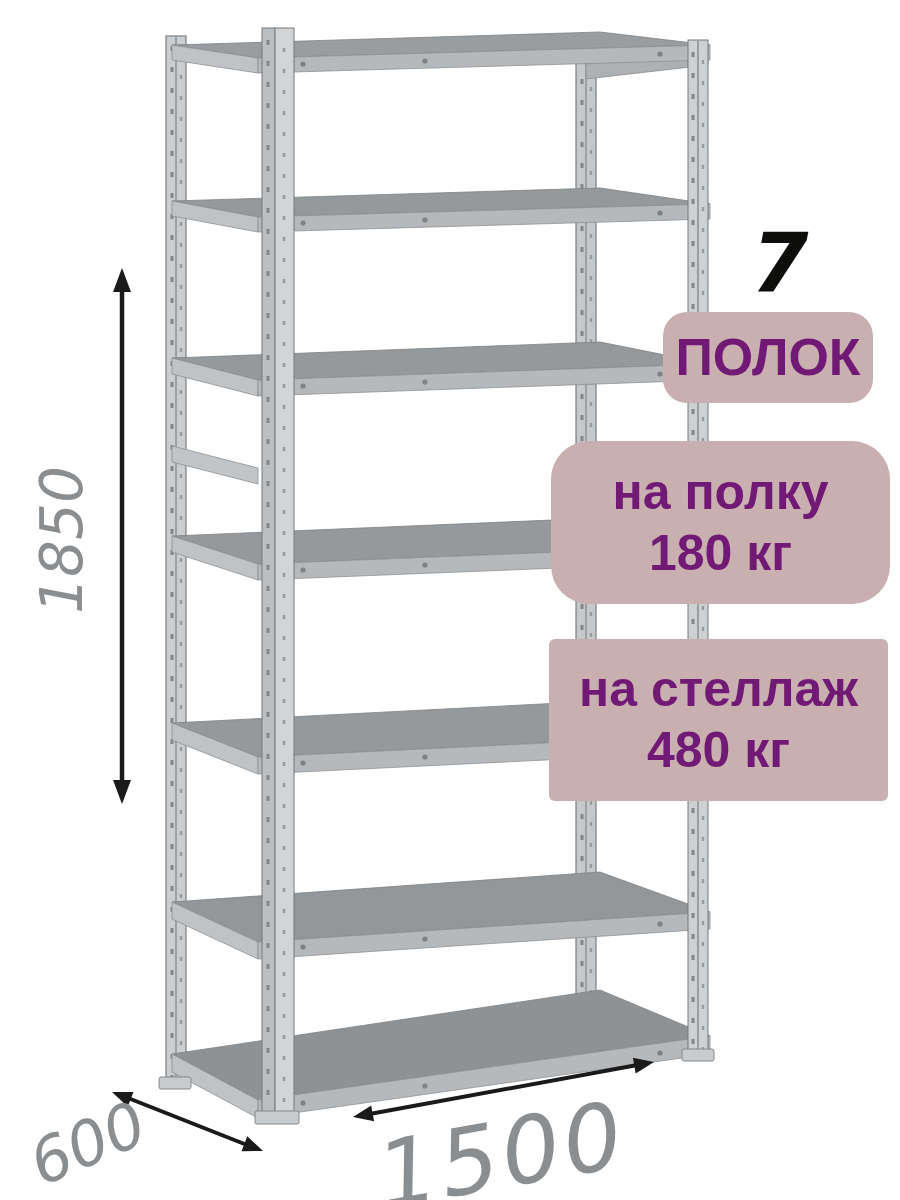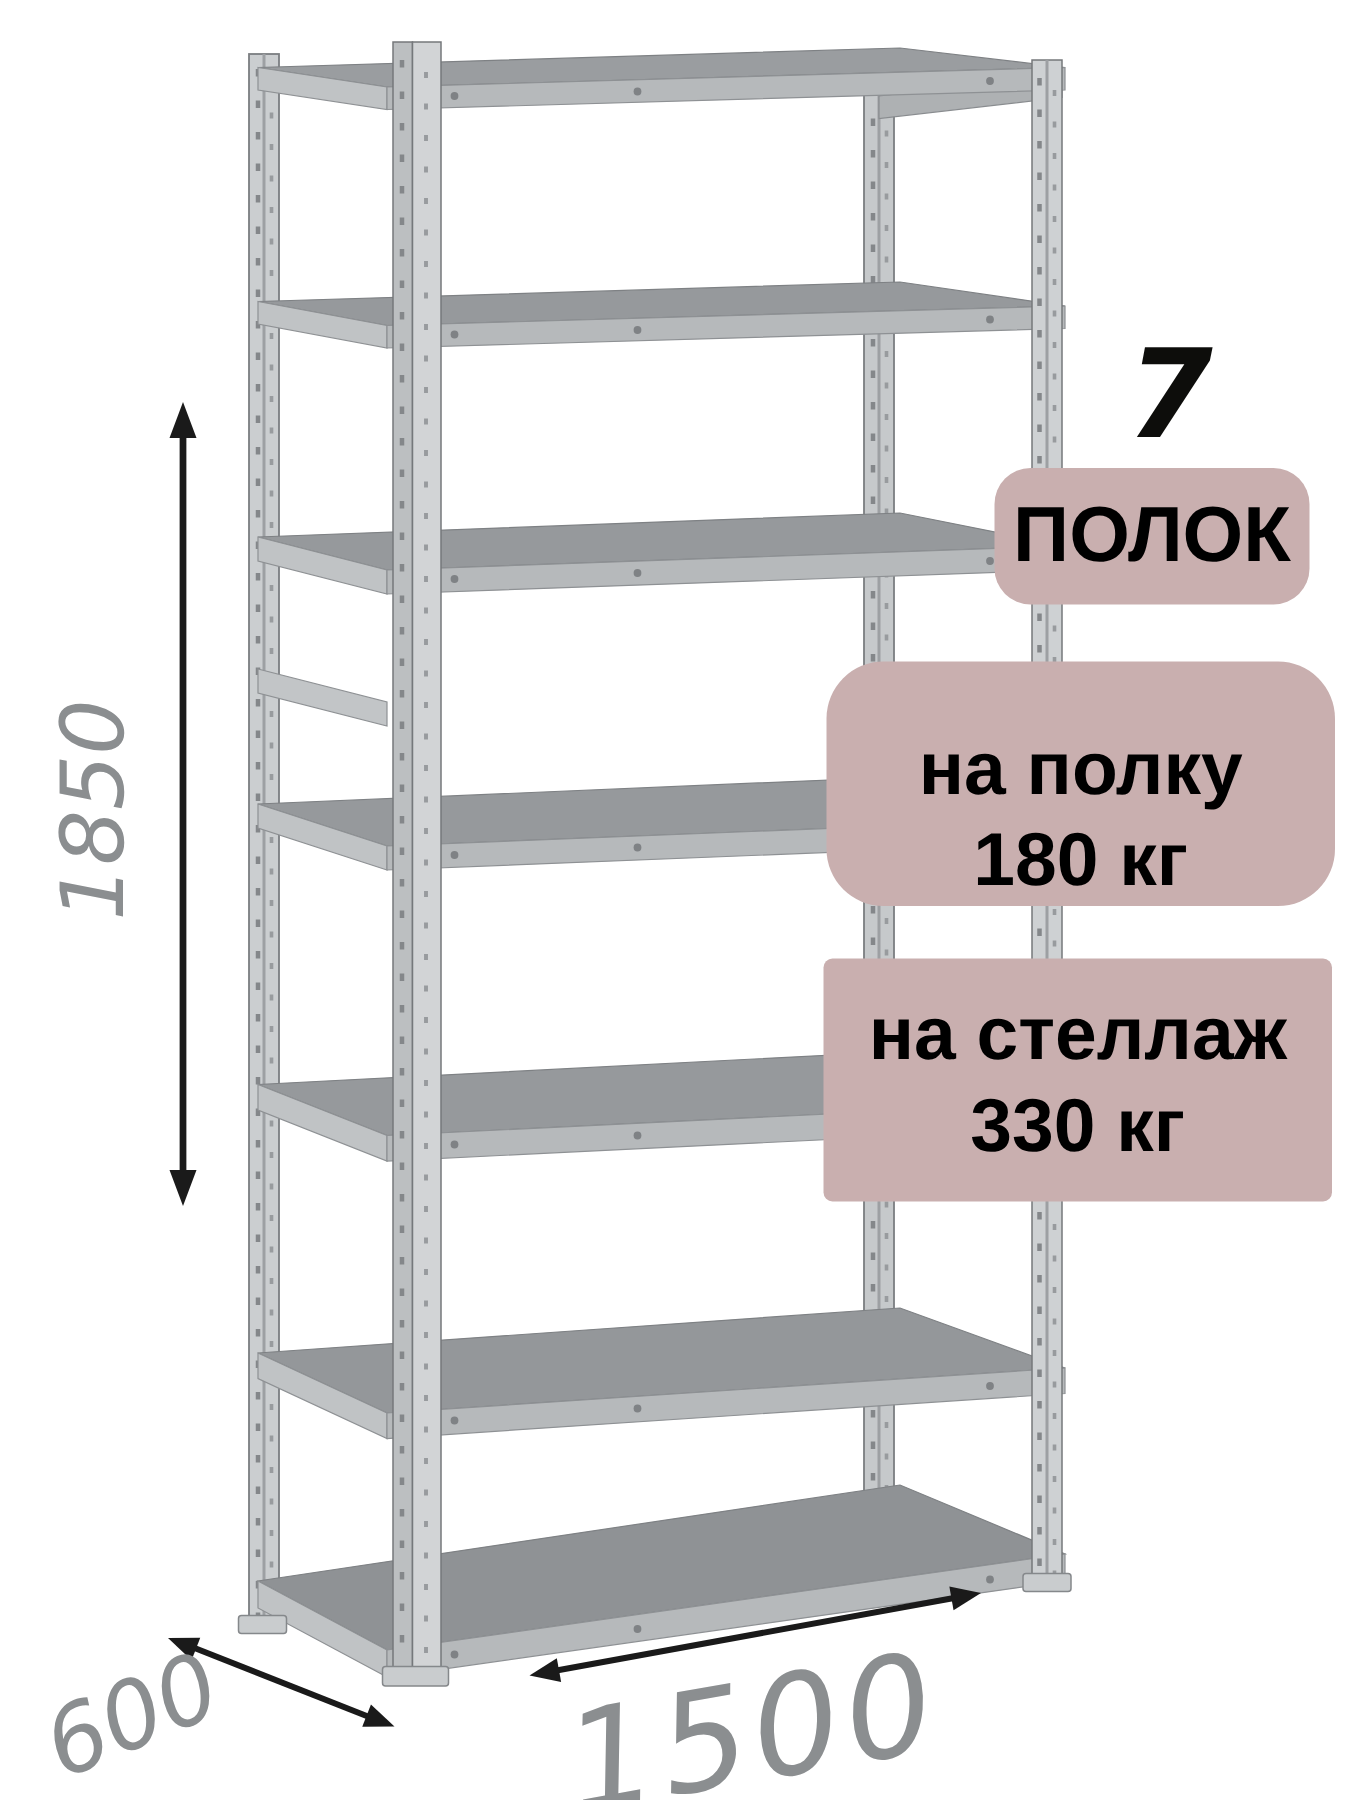--- a/index.html
+++ b/index.html
@@ -8,26 +8,26 @@
     overflow:hidden;font-family:"Liberation Sans",sans-serif;
   }
   .stage svg{position:absolute;left:0;top:0;}
   .overlay{position:absolute;display:flex;align-items:center;justify-content:center;text-align:center;}
   .count-number{
     left:780px;top:264px;transform:translate(-50%,-50%);
     font-family:"DejaVu Sans",sans-serif;font-weight:bold;font-style:italic;
     font-size:82px;color:#0d0d0b;line-height:1;
   }
   .badge{
-    background:#c9afaf;color:#000000;font-weight:bold;
+    background:#c9afaf;color:#701a75;font-weight:bold;
     flex-direction:column;line-height:1.22;
   }
   .badge-count{left:663px;top:312px;width:210px;height:91px;border-radius:24px;font-size:52px;}
   .badge-two-line{font-size:50px;}
-  .badge-per-shelf{left:551px;top:441px;width:339px;height:163px;border-radius:38px;justify-content:flex-end;}
+  .badge-per-shelf{left:551px;top:441px;width:339px;height:163px;border-radius:38px;}
   .badge-total{left:549px;top:628px;width:339px;height:162px;border-radius:6px;margin-top:11px;}
   .dim{
     position:absolute;color:#8b8e90;
     font-family:"DejaVu Sans",sans-serif;font-style:italic;line-height:1;white-space:nowrap;
   }
   .dim-height{left:62px;top:540px;transform:translate(-50%,-50%) rotate(-90deg);font-size:58px;}
   .dim-depth{left:88px;top:1144px;transform:translate(-50%,-50%) rotate(-23deg);font-size:62px;}
   .dim-width{left:502px;top:1156px;transform:translate(-50%,-50%) rotate(-10deg);font-size:92px;letter-spacing:4px;}
 </style>
 </head>
@@ -166,20 +166,20 @@
     <span>ПОЛОК</span>
   </div>
 
   <div class="overlay badge badge-two-line badge-per-shelf">
     <span>на полку</span>
     <span>180 кг</span>
   </div>
 
   <div class="overlay badge badge-two-line badge-total">
     <span>на стеллаж</span>
-    <span>330 кг</span>
+    <span>480 кг</span>
   </div>
 
   <div class="dim dim-height">1850</div>
   <div class="dim dim-depth">600</div>
   <div class="dim dim-width">1500</div>
 
 </div>
 
 </body></html>

